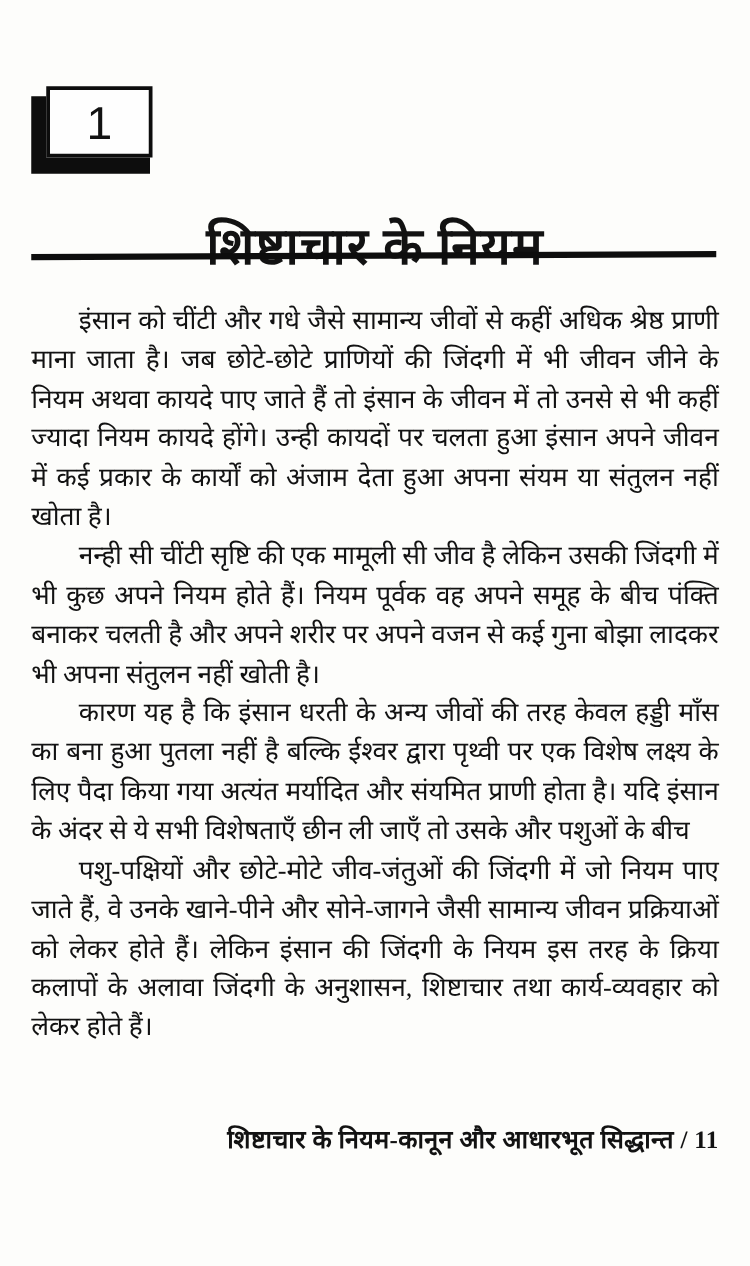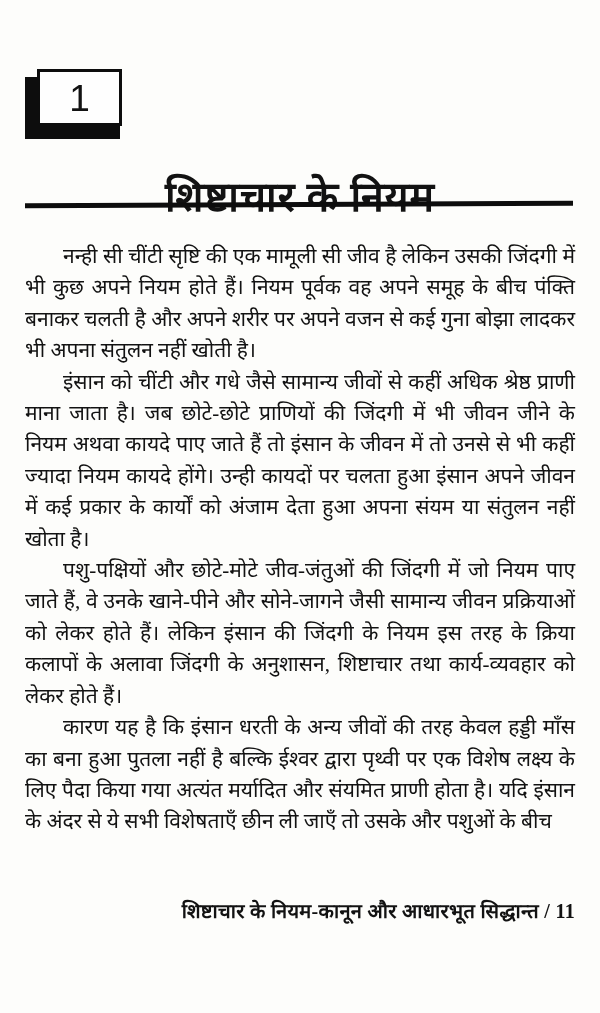--- a/index.html
+++ b/index.html
@@ -106,21 +106,21 @@
     <div class="chapter-box">
       <span class="chapter-number">1</span>
     </div>
   </div>
 
   <h1 class="chapter-title">शिष्टाचार के नियम</h1>
 
   <div class="title-rule"></div>
 
   <div class="body-text">
+    <p>इंसान को चींटी और गधे जैसे सामान्य जीवों से कहीं अधिक श्रेष्ठ प्राणी माना जाता है। जब छोटे-छोटे प्राणियों की जिंदगी में भी जीवन जीने के नियम अथवा कायदे पाए जाते हैं तो इंसान के जीवन में तो उनसे से भी कहीं ज्यादा नियम कायदे होंगे। उन्ही कायदों पर चलता हुआ इंसान अपने जीवन में कई प्रकार के कार्यों को अंजाम देता हुआ अपना संयम या संतुलन नहीं खोता है।</p>
     <p>नन्ही सी चींटी सृष्टि की एक मामूली सी जीव है लेकिन उसकी जिंदगी में भी कुछ अपने नियम होते हैं। नियम पूर्वक वह अपने समूह के बीच पंक्ति बनाकर चलती है और अपने शरीर पर अपने वजन से कई गुना बोझा लादकर भी अपना संतुलन नहीं खोती है।</p>
-    <p>इंसान को चींटी और गधे जैसे सामान्य जीवों से कहीं अधिक श्रेष्ठ प्राणी माना जाता है। जब छोटे-छोटे प्राणियों की जिंदगी में भी जीवन जीने के नियम अथवा कायदे पाए जाते हैं तो इंसान के जीवन में तो उनसे से भी कहीं ज्यादा नियम कायदे होंगे। उन्ही कायदों पर चलता हुआ इंसान अपने जीवन में कई प्रकार के कार्यों को अंजाम देता हुआ अपना संयम या संतुलन नहीं खोता है।</p>
+    <p>कारण यह है कि इंसान धरती के अन्य जीवों की तरह केवल हड्डी माँस का बना हुआ पुतला नहीं है बल्कि ईश्वर द्वारा पृथ्वी पर एक विशेष लक्ष्य के लिए पैदा किया गया अत्यंत मर्यादित और संयमित प्राणी होता है। यदि इंसान के अंदर से ये सभी विशेषताएँ छीन ली जाएँ तो उसके और पशुओं के बीच</p>
     <p>पशु-पक्षियों और छोटे-मोटे जीव-जंतुओं की जिंदगी में जो नियम पाए जाते हैं, वे उनके खाने-पीने और सोने-जागने जैसी सामान्य जीवन प्रक्रियाओं को लेकर होते हैं। लेकिन इंसान की जिंदगी के नियम इस तरह के क्रिया कलापों के अलावा जिंदगी के अनुशासन, शिष्टाचार तथा कार्य-व्यवहार को लेकर होते हैं।</p>
-    <p>कारण यह है कि इंसान धरती के अन्य जीवों की तरह केवल हड्डी माँस का बना हुआ पुतला नहीं है बल्कि ईश्वर द्वारा पृथ्वी पर एक विशेष लक्ष्य के लिए पैदा किया गया अत्यंत मर्यादित और संयमित प्राणी होता है। यदि इंसान के अंदर से ये सभी विशेषताएँ छीन ली जाएँ तो उसके और पशुओं के बीच</p>
   </div>
 
   <div class="page-footer">शिष्टाचार के नियम-कानून और आधारभूत सिद्धान्त / 11</div>
 
 </div>
 
 </body></html>

